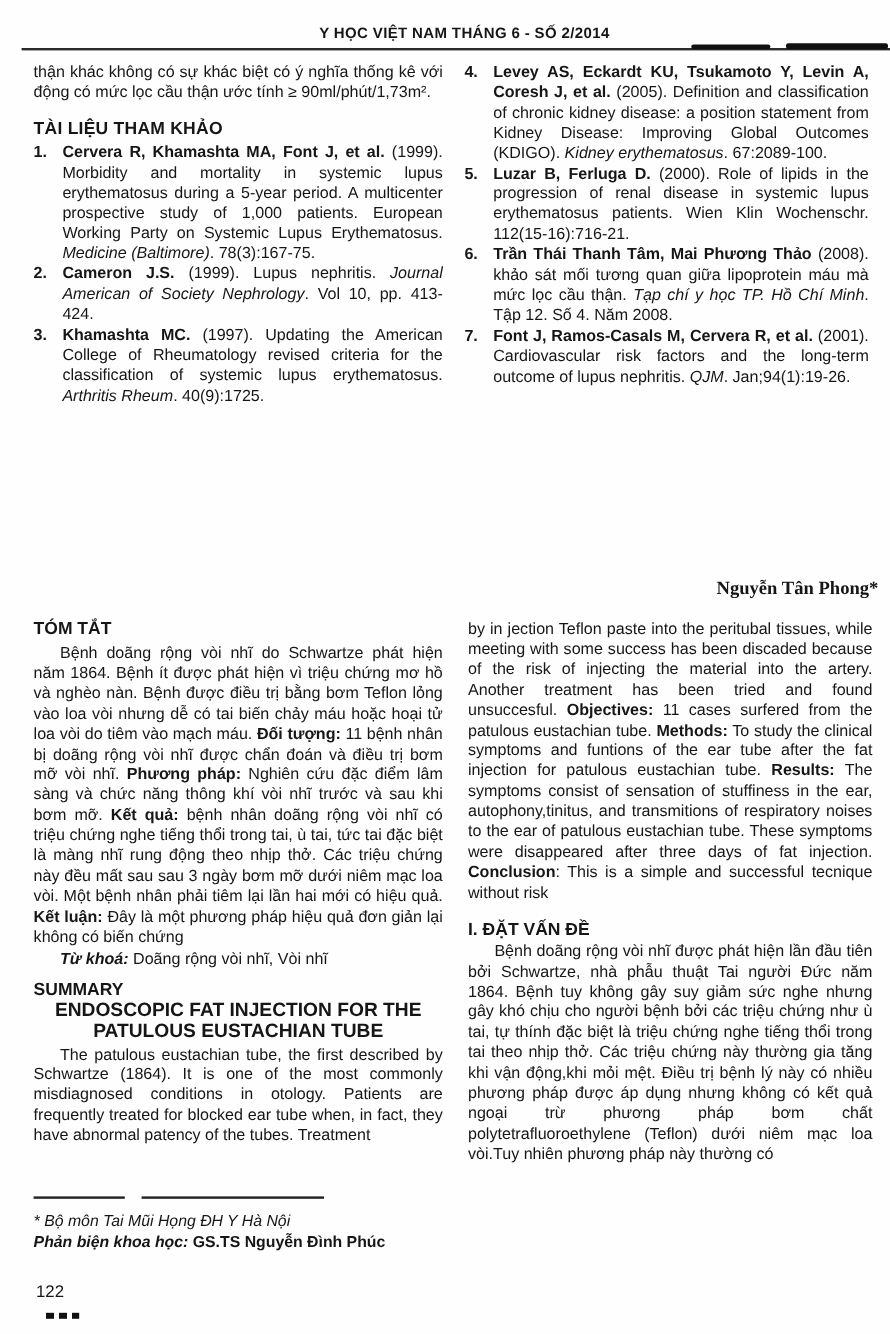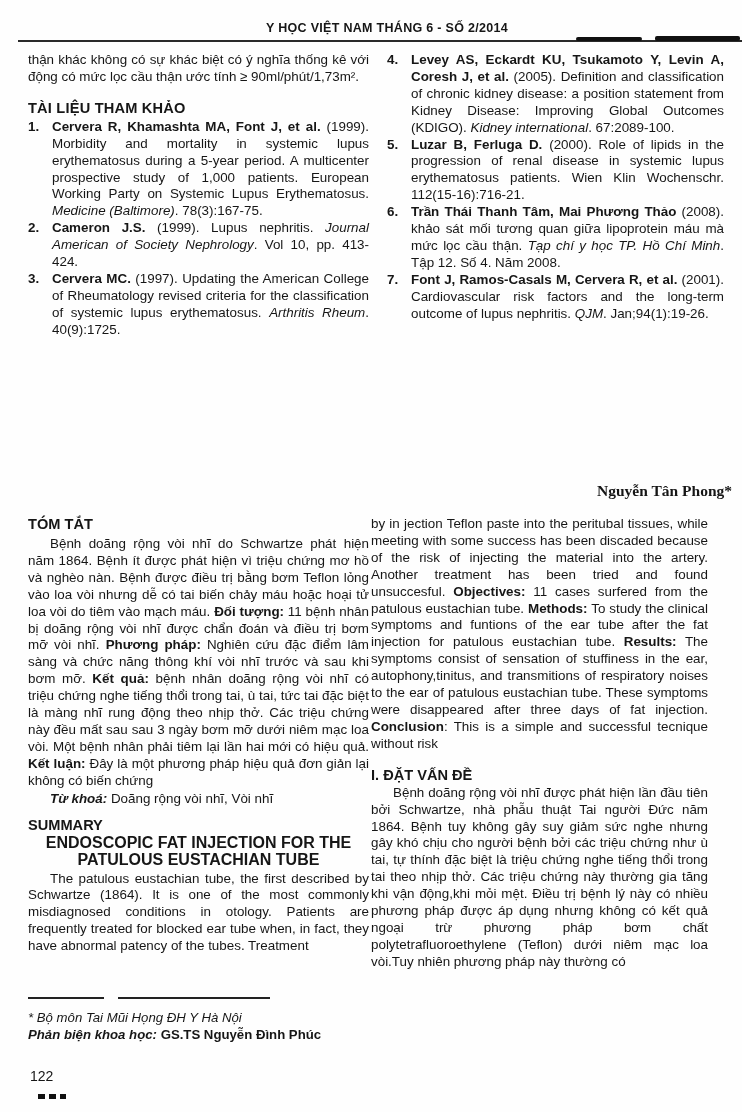--- a/index.html
+++ b/index.html
@@ -37,21 +37,21 @@
     position:absolute; top:403px; left:0; right:0; text-align:center;
     font-family:"Liberation Serif", serif; font-weight:bold;
     font-size:21px; line-height:31px; letter-spacing:.3px;
   }
   .author-line {
     position:absolute; top:482px; right:42px;
     font-family:"Liberation Serif", serif; font-weight:bold; font-size:15.5px;
   }
 
   
-  .cols-main { position:absolute; top:516px; left:28px; width:696px; display:flex; gap:2px; }
+  .cols-main { position:absolute; top:516px; left:28px; width:696px; display:flex; gap:21px; }
   .abstract-heading { margin-bottom:4px; }
   .kw-line { margin-top:1px; }
   .kw-label { font-weight:bold; font-style:italic; }
   .summary-heading { margin-top:9px; }
   .summary-title { text-align:center; font-weight:bold; font-size:16px; line-height:17.5px; margin:1px 0 2px 0; }
 
   .section-heading { margin:14px 0 2px 0; }
 
   
   .footnote { position:absolute; top:988px; left:28px; width:341px; font-size:13.2px; line-height:17px; }
@@ -82,27 +82,27 @@
       <div class="ref-item">
         <span class="ref-num">1.</span>
         <span class="ref-text"><span style="font-weight: bold;">Cervera R, Khamashta MA, Font J, et al.</span><span> (1999). Morbidity and mortality in systemic lupus erythematosus during a 5-year period. A multicenter prospective study of 1,000 patients. European Working Party on Systemic Lupus Erythematosus. </span><span style="font-style: italic;">Medicine (Baltimore)</span><span>. 78(3):167-75.</span></span>
       </div>
       <div class="ref-item">
         <span class="ref-num">2.</span>
         <span class="ref-text"><span style="font-weight: bold;">Cameron J.S.</span><span> (1999). Lupus nephritis. </span><span style="font-style: italic;">Journal American of Society Nephrology</span><span>. Vol 10, pp. 413-424.</span></span>
       </div>
       <div class="ref-item">
         <span class="ref-num">3.</span>
-        <span class="ref-text"><span style="font-weight: bold;">Cervera MC.</span><span> (1997). Updating the American College of Rheumatology revised criteria for the classification of systemic lupus erythematosus. </span><span style="font-style: italic;">Arthritis Rheum</span><span>. 40(9):1725.</span></span>
+        <span class="ref-text"><span style="font-weight: bold;">Khamashta MC.</span><span> (1997). Updating the American College of Rheumatology revised criteria for the classification of systemic lupus erythematosus. </span><span style="font-style: italic;">Arthritis Rheum</span><span>. 40(9):1725.</span></span>
       </div>
     </div>
     <div class="col-r">
       <div class="ref-item">
         <span class="ref-num">4.</span>
-        <span class="ref-text"><span style="font-weight: bold;">Levey AS, Eckardt KU, Tsukamoto Y, Levin A, Coresh J, et al.</span><span> (2005). Definition and classification of chronic kidney disease: a position statement from Kidney Disease: Improving Global Outcomes (KDIGO). </span><span style="font-style: italic;">Kidney international</span><span>. 67:2089-100.</span></span>
+        <span class="ref-text"><span style="font-weight: bold;">Levey AS, Eckardt KU, Tsukamoto Y, Levin A, Coresh J, et al.</span><span> (2005). Definition and classification of chronic kidney disease: a position statement from Kidney Disease: Improving Global Outcomes (KDIGO). </span><span style="font-style: italic;">Kidney erythematosus</span><span>. 67:2089-100.</span></span>
       </div>
       <div class="ref-item">
         <span class="ref-num">5.</span>
         <span class="ref-text"><span style="font-weight: bold;">Luzar B, Ferluga D.</span><span> (2000). Role of lipids in the progression of renal disease in systemic lupus erythematosus patients.  Wien Klin Wochenschr. 112(15-16):716-21.</span></span>
       </div>
       <div class="ref-item">
         <span class="ref-num">6.</span>
         <span class="ref-text"><span style="font-weight: bold;">Trần Thái Thanh Tâm, Mai Phương Thảo</span><span> (2008). khảo sát mối tương quan giữa lipoprotein máu mà mức lọc cầu thận. </span><span style="font-style: italic;">Tạp chí y học TP. Hồ Chí Minh</span><span>. Tập 12. Số 4. Năm 2008.</span></span>
       </div>
       <div class="ref-item">

